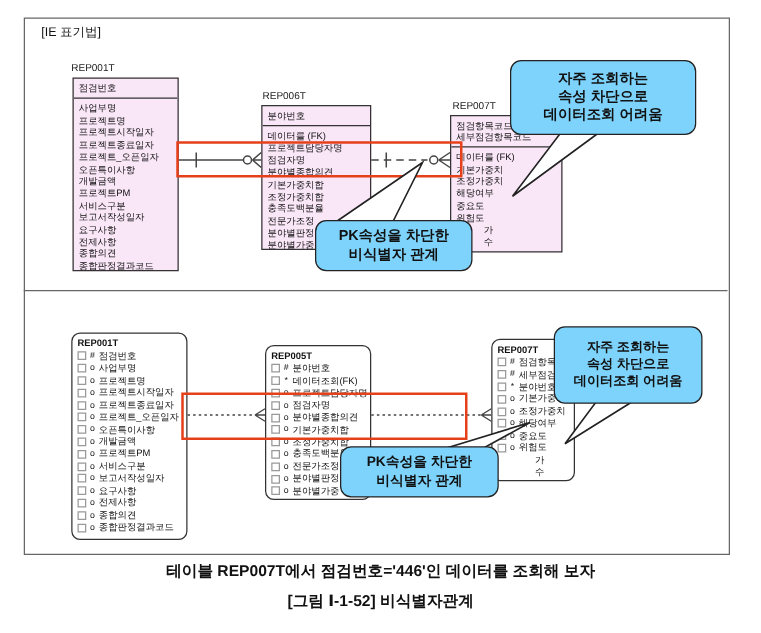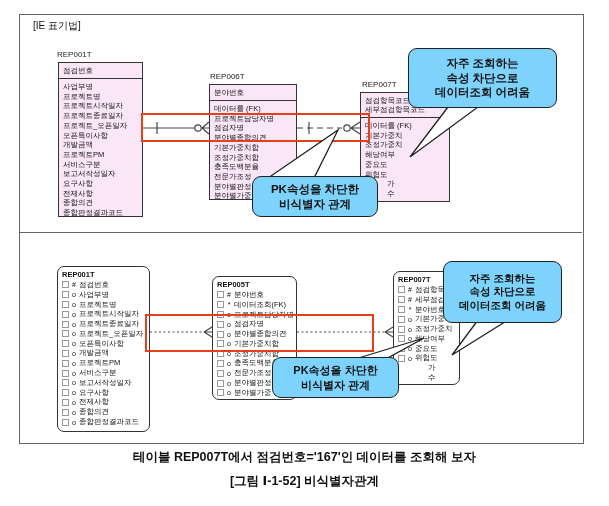--- a/index.html
+++ b/index.html
@@ -398,16 +398,16 @@
   <div class="cl" data-name="callout-line">자주 조회하는</div>
       <div class="cl" data-name="callout-line">속성 차단으로</div>
       <div class="cl" data-name="callout-line">데이터조회 어려움</div>
     </div>
   <div class="abs callout" data-name="barker-pk-callout" style="left:272px;top:357px;width:127px;height:41px;font-size:11px;">
 
   <div class="cl" data-name="callout-line">PK속성을 차단한</div>
       <div class="cl" data-name="callout-line">비식별자 관계</div>
     </div>
 
-  <div class="caption" data-name="figure-caption-query" style="top:449px;">테이블 REP007T에서 점검번호='167'인 데이터를 조회해 보자</div>
+  <div class="caption" data-name="figure-caption-query" style="top:449px;">테이블 REP007T에서 점검번호='446'인 데이터를 조회해 보자</div>
   <div class="caption" data-name="figure-caption-number" style="top:473px;text-align:center;">[그림 Ⅰ-1-52] 비식별자관계</div>
 
 </div>
 
 </body></html>

